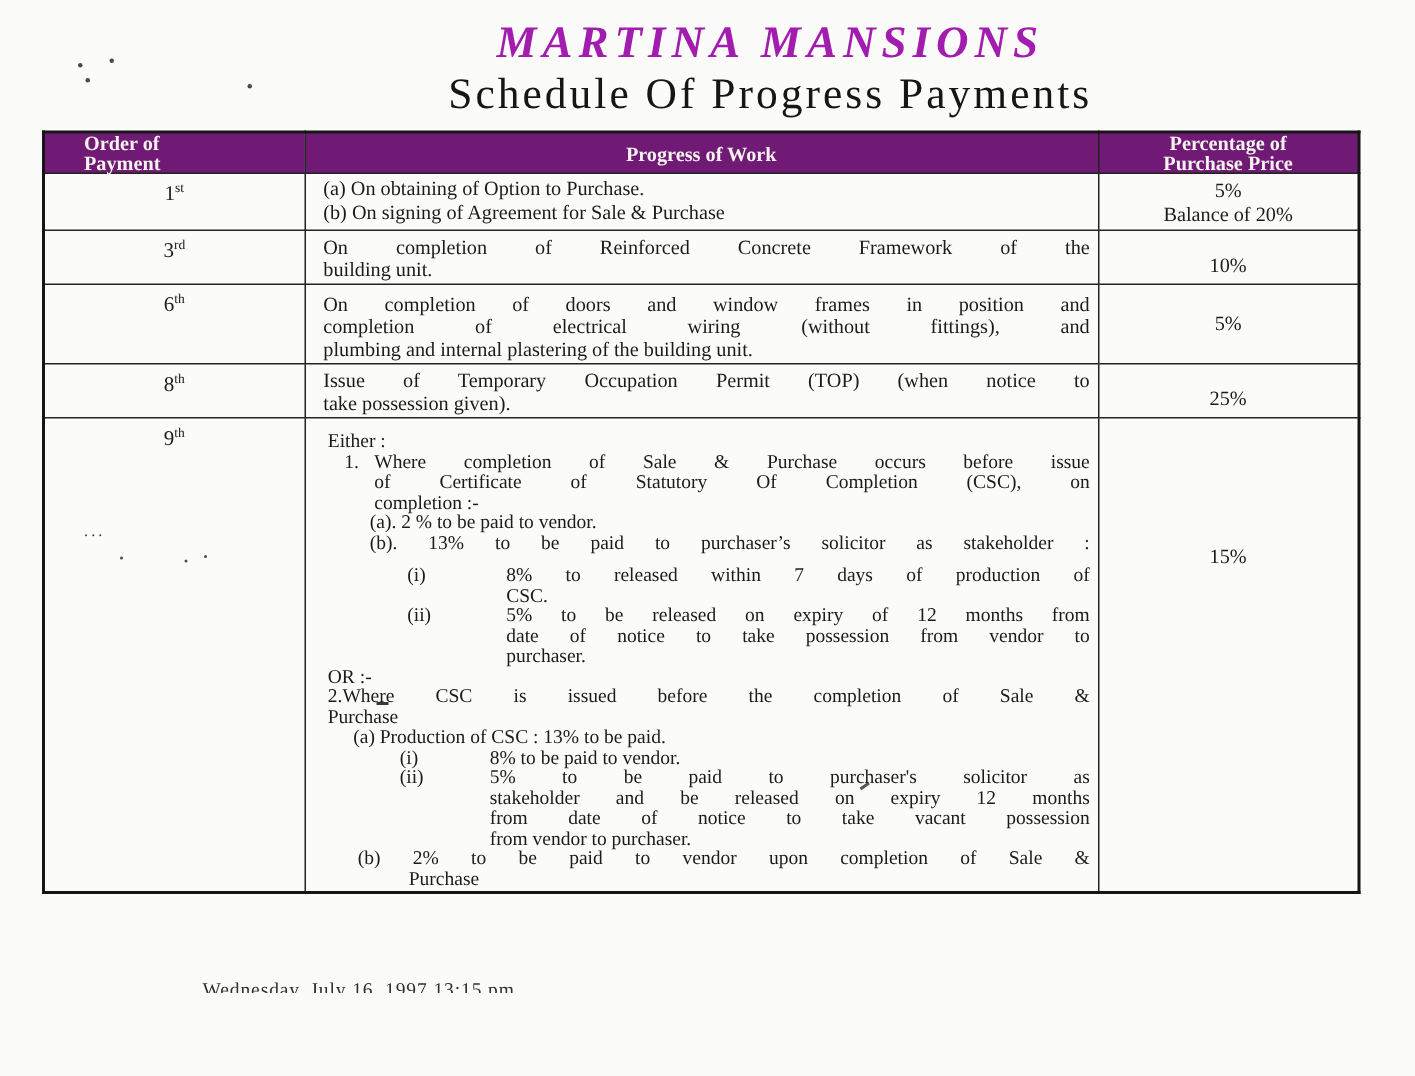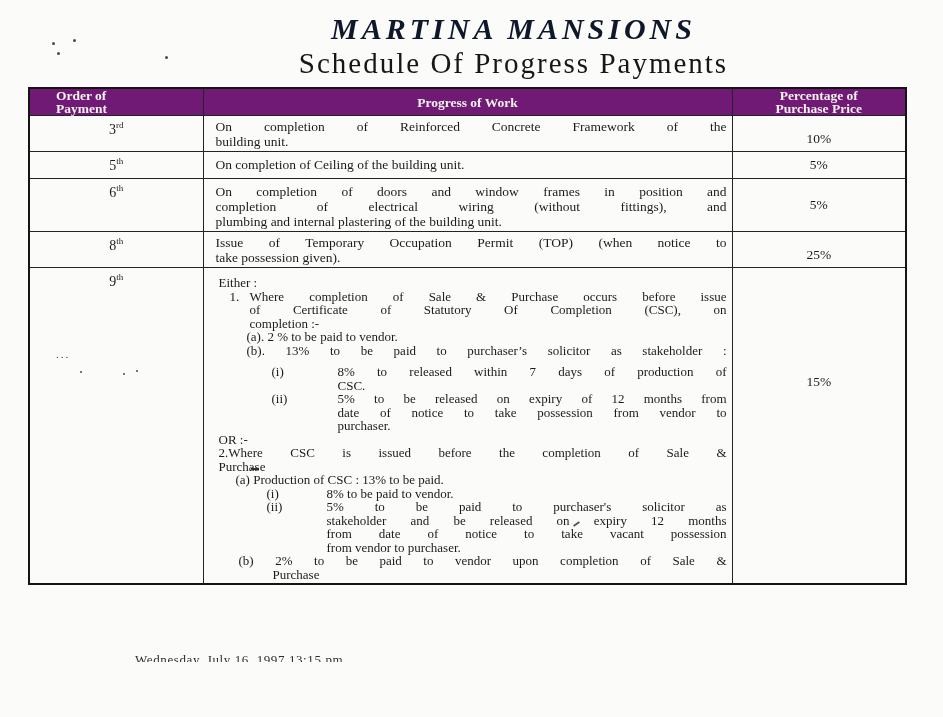--- a/index.html
+++ b/index.html
@@ -8,21 +8,21 @@
     position:relative;
     background:#fbfbf9;
     overflow:hidden;
     font-family:"Liberation Serif","DejaVu Serif",serif;
     color:#1b1b1b;
   }
   
   .titles { position:absolute; top:12px; left:0; width:943px; padding-left:84px; text-align:center; }
   .doc-title {
     font-size:30px; font-weight:bold; font-style:italic;
-    letter-spacing:4px; color:#0f172a; filter:blur(.2px);
+    letter-spacing:4px; color:#a21caf; filter:blur(.2px);
   }
   .doc-subtitle {
     font-size:29px; font-weight:normal; letter-spacing:2px;
     margin-top:1px; color:#161616; filter:blur(.2px);
   }
   
   table.sched {
     position:absolute; left:28px; top:87px; width:877px;
     border-collapse:collapse; table-layout:fixed;
     border:2px solid #151515;
@@ -56,21 +56,21 @@
   .ln { display:block; }
   .ln.j { text-align:justify; text-align-last:justify; }
   
   td.pct { text-align:center; font-size:13.5px; padding:2px 4px; vertical-align:middle; }
   tr.r1 td.pct { vertical-align:top; line-height:16px; padding-top:3px; }
   tr.r2 td.pct { vertical-align:top; padding-top:2px; }
   tr.r3 td.pct { vertical-align:bottom; padding-bottom:4px; }
   tr.r7 td.pct { vertical-align:top; padding-top:8px; }
   tr.r8 td.pct { vertical-align:bottom; padding-bottom:4px; }
   tr.r9 td.pct { vertical-align:top; }
-  .pct9-val { margin-top:104px; }
+  .pct9-val { margin-top:82px; }
   
   td.w9 { vertical-align:top; padding:8px 5px 2px 15px; font-size:13px; line-height:13.5px; }
   .opt1 { position:relative; padding-left:31px; }
   .opt1 .numlab { position:absolute; left:11px; top:0; }
   .lvla { margin-left:28px; }
   .rrow  { display:flex; margin-left:53px; }
   .rrow  .rlab { flex:0 0 66px; }
   .rrow  .rtxt { flex:1; }
   .gap8 { margin-top:8px; }
   .lvla2 { margin-left:17px; }
@@ -127,39 +127,43 @@
         <div>Progress of Work</div>
       </th>
       <th class="h3">
         <div>Percentage of</div>
         <div>Purchase Price</div>
       </th>
     </tr>
   </thead>
   <tbody>
 
+    <tr class="r1">
+      <td class="ord"><span>1</span><sup>st</sup></td>
+      <td class="work">
+        <span class="ln">(a) On obtaining of Option to Purchase.</span>
+        <span class="ln">(b) On signing of Agreement for Sale &amp; Purchase</span>
+      </td>
+      <td class="pct">
+        <span class="ln">5%</span>
+        <span class="ln">Balance of 20%</span>
+      </td>
+    </tr>
 
 
     <tr class="r3">
       <td class="ord"><span>3</span><sup>rd</sup></td>
       <td class="work">
         <span class="ln j">On completion of Reinforced Concrete Framework of the</span>
         <span class="ln">building unit.</span>
       </td>
       <td class="pct">10%</td>
     </tr>
 
 
-    <tr class="r5">
-      <td class="ord"><span>5</span><sup>th</sup></td>
-      <td class="work">
-        <span class="ln">On completion of Ceiling of the building unit.</span>
-      </td>
-      <td class="pct">5%</td>
-    </tr>
 
     <tr class="r6">
       <td class="ord"><span>6</span><sup>th</sup></td>
       <td class="work">
         <span class="ln j">On completion of doors and window frames in position and</span>
         <span class="ln j">completion of electrical wiring (without fittings), and</span>
         <span class="ln">plumbing and internal plastering of the building unit.</span>
       </td>
       <td class="pct">5%</td>
     </tr>

